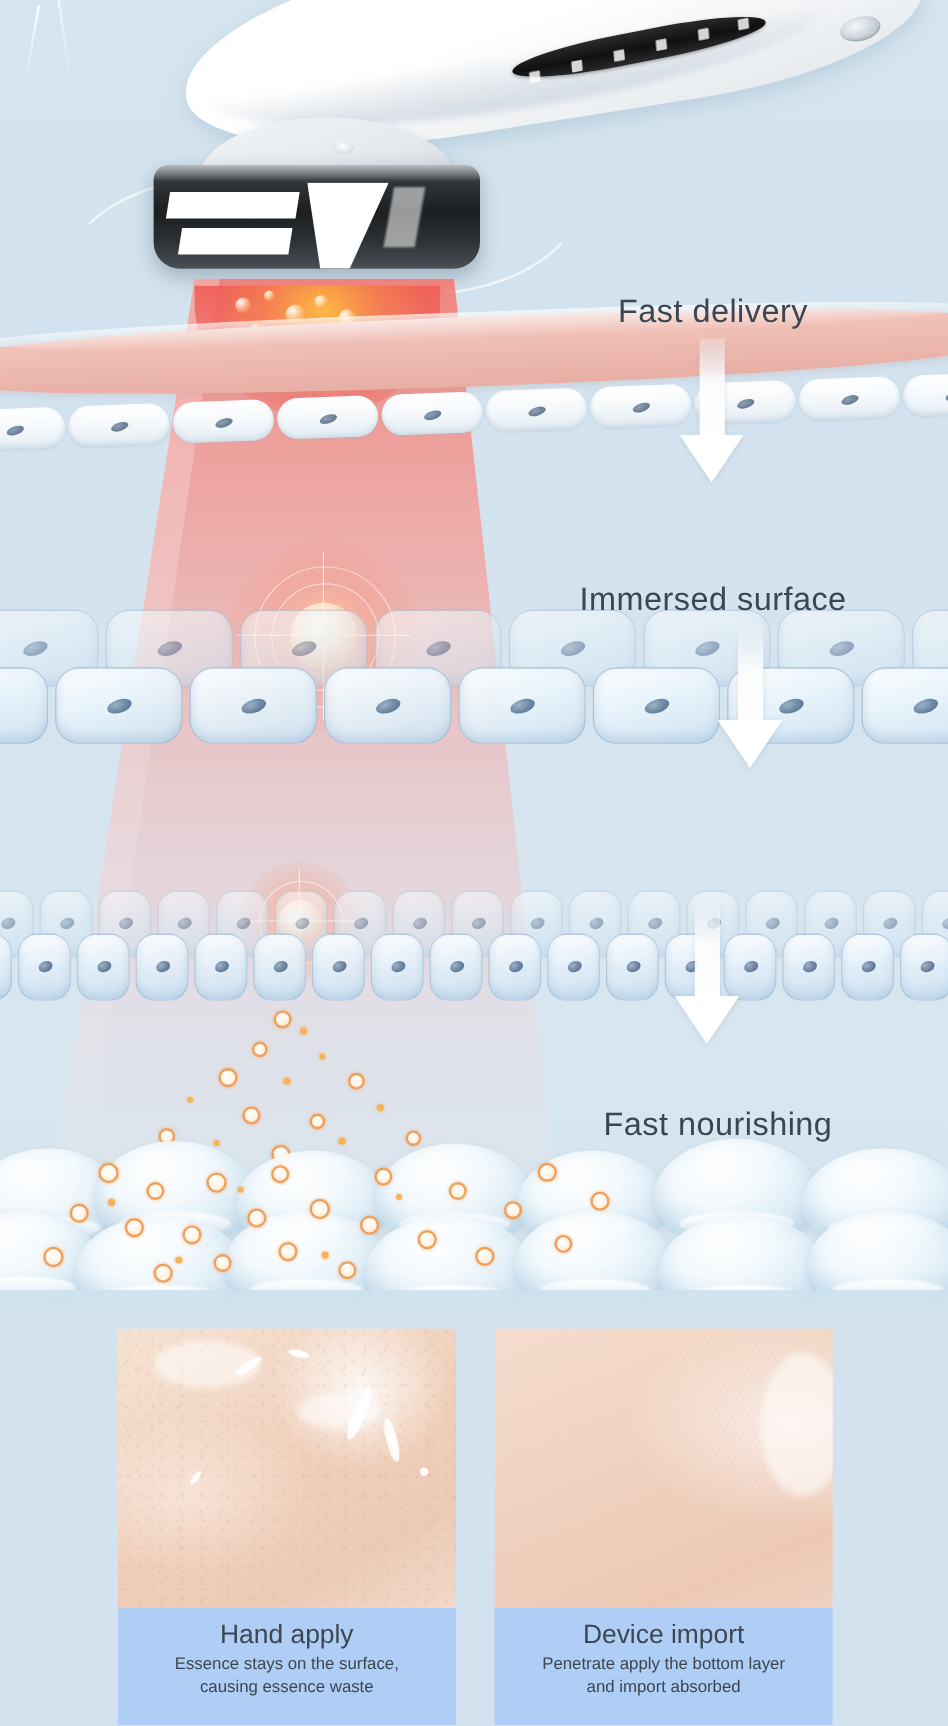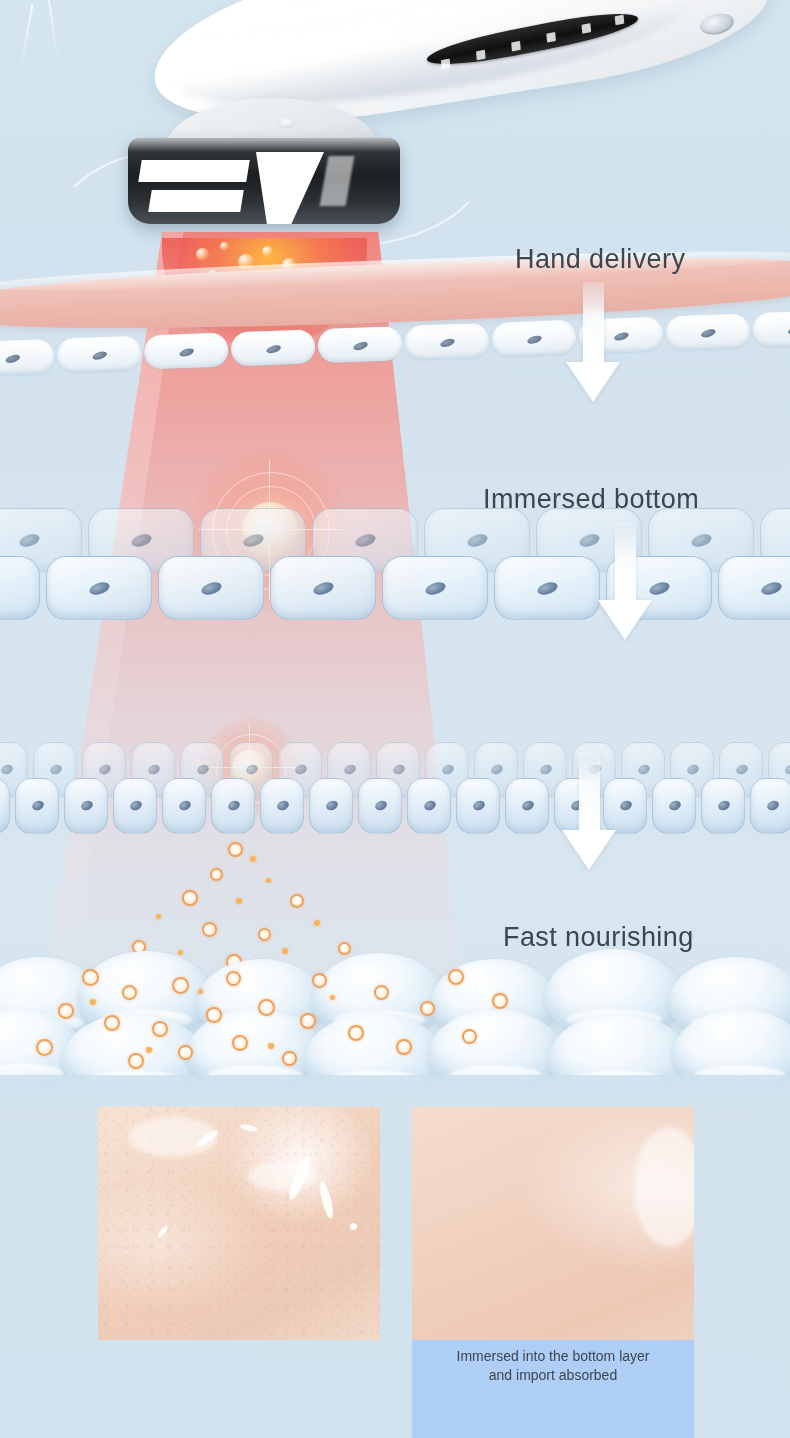--- a/index.html
+++ b/index.html
@@ -737,51 +737,57 @@
   </div>
   <div class="arrow nosel" style="left:598px;top:522px;height:118px;">
     <div class="shaft" style="height:82px;"></div>
     <div class="head" style="top:78px;"></div>
   </div>
   <div class="arrow nosel" style="left:562px;top:752px;height:118px;">
     <div class="shaft" style="height:82px;"></div>
     <div class="head" style="top:78px;"></div>
   </div>
 
-  <div class="step-label nosel" style="left:515px;top:244px;">Hand delivery</div>
-
-  <div class="step-label nosel" style="left:483px;top:484px;">Immersed bottom</div>
+  <div class="step-label nosel" style="left:515px;top:244px;">Fast delivery</div>
+
+  <div class="step-label nosel" style="left:483px;top:484px;">Immersed surface</div>
 
 
   <div class="step-label nosel" style="left:503px;top:922px;">Fast nourishing</div>
 
   <div id="compare" class="nosel">
 
     <div class="cmp-card cmp-left">
       <div class="cmp-photo">
         <div class="photo-hand"></div>
         <div class="pore-tex"></div>
         <div class="gloss" style="left:196px;top:48px;width:11px;height:46px;transform:rotate(22deg);"></div>
         <div class="gloss" style="left:224px;top:74px;width:9px;height:38px;transform:rotate(-14deg);"></div>
         <div class="gloss" style="left:96px;top:28px;width:26px;height:7px;transform:rotate(-34deg);"></div>
         <div class="gloss" style="left:142px;top:18px;width:18px;height:6px;transform:rotate(12deg);"></div>
         <div class="gloss" style="left:58px;top:122px;width:14px;height:5px;transform:rotate(-52deg);"></div>
         <div class="gloss" style="left:252px;top:116px;width:7px;height:7px;"></div>
         <div class="gloss-soft" style="left:30px;top:10px;width:90px;height:40px;"></div>
         <div class="gloss-soft" style="left:150px;top:54px;width:70px;height:30px;"></div>
       </div>
+      <div class="cmp-caption">
+        <div class="cmp-title">Hand apply</div>
+        <div class="cmp-sub">Essence stays on the surface,</div>
+        <div class="cmp-sub">causing essence waste</div>
+      </div>
     </div>
 
     <div class="cmp-card cmp-right">
       <div class="cmp-photo">
         <div class="photo-device"></div>
         <div class="fine-tex"></div>
         <div class="gloss-soft" style="left:222px;top:20px;width:70px;height:120px;"></div>
       </div>
       <div class="cmp-caption">
-        <div class="cmp-sub">Immersed into the bottom layer</div>
+        <div class="cmp-title">Device import</div>
+        <div class="cmp-sub">Penetrate apply the bottom layer</div>
         <div class="cmp-sub">and import absorbed</div>
       </div>
     </div>
 
   </div>
 
 </div>
 
 </body></html>

